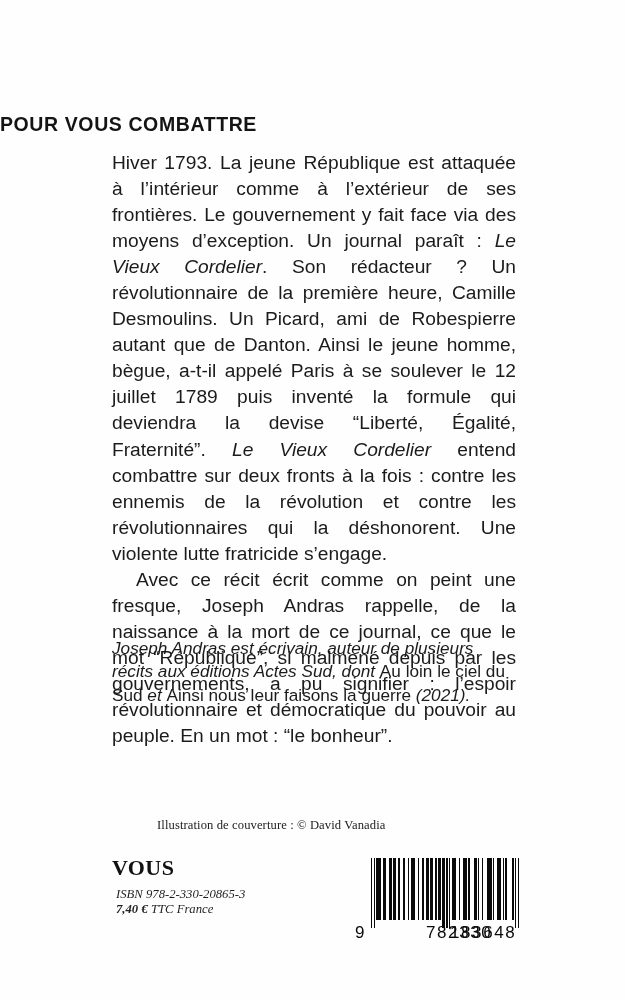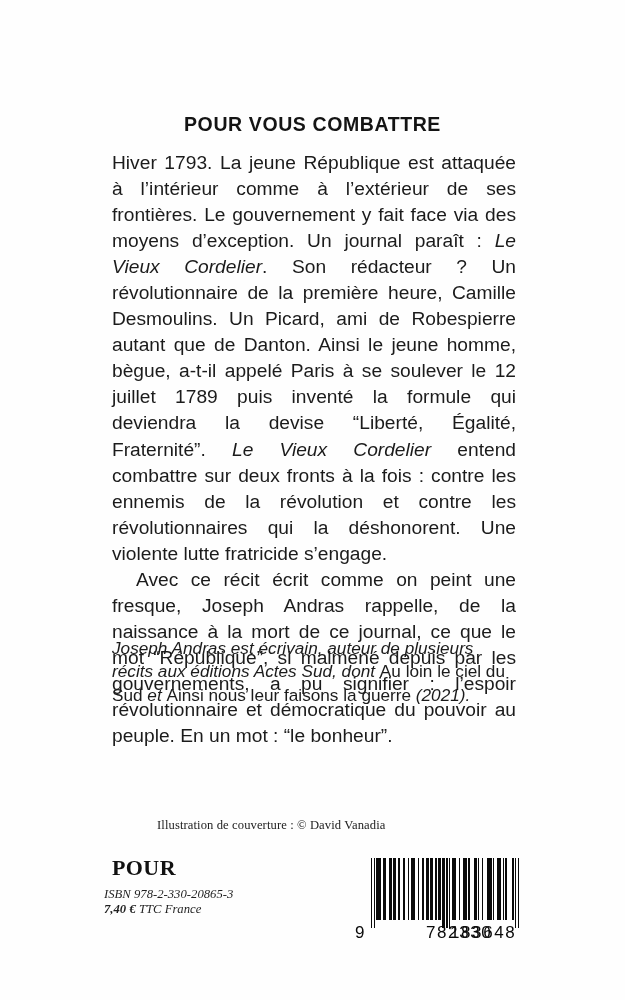--- a/index.html
+++ b/index.html
@@ -22,21 +22,21 @@
     inset: 0;
     background: #fefefe;
   }
 
   
   .title {
     position: absolute;
     left: 0;
     right: 0;
     top: 100px;
-    text-align: center;
+    text-align: left;
     font-family: "Liberation Sans", sans-serif;
     font-weight: bold;
     font-size: 19.5px;
     letter-spacing: 0.6px;
     color: #141414;
   }
 
   
   .blurb {
     position: absolute;
@@ -95,21 +95,21 @@
     font-family: "Liberation Serif", serif;
     font-weight: bold;
     font-size: 22px;
     letter-spacing: 0.4px;
     color: #111;
   }
 
   
   .legal {
     position: absolute;
-    left: 104px;
+    left: 116px;
     top: 887px;
     font-family: "Liberation Serif", serif;
     font-style: italic;
     font-size: 12.7px;
     line-height: 15.3px;
     color: #1f1f1f;
   }
   .legal div { white-space: nowrap; }
   .legal .price b {
     font-weight: bold;
@@ -176,21 +176,21 @@
 
   <div class="blurb">
     <p><span class="roman" style="font-style: normal;">Hiver 1793. La jeune République est attaquée à l’intérieur comme à l’extérieur de ses frontières. Le gouvernement y fait face via des moyens d’exception. Un journal paraît : </span><span style="font-style: italic;">Le Vieux Cordelier</span><span class="roman" style="font-style: normal;">. Son rédacteur ? Un révolutionnaire de la première heure, Camille Desmoulins. Un Picard, ami de Robespierre autant que de Danton. Ainsi le jeune homme, bègue, a-t-il appelé Paris à se soulever le 12 juillet 1789 puis inventé la formule qui deviendra la devise “Liberté, Égalité, Fraternité”. </span><span style="font-style: italic;">Le Vieux Cordelier</span><span class="roman" style="font-style: normal;"> entend combattre sur deux fronts à la fois : contre les ennemis de la révolution et contre les révolutionnaires qui la déshonorent. Une violente lutte fratricide s’engage.</span></p>
     <p>Avec ce récit écrit comme on peint une fresque, Joseph Andras rappelle, de la naissance à la mort de ce journal, ce que le mot “République”, si malmené depuis par les gouvernements, a pu signifier : l’espoir révolutionnaire et démocratique du pouvoir au peuple. En un mot : “le bonheur”.</p>
   </div>
 
   <div class="bio"><span style="font-style: italic;">Joseph Andras est écrivain, auteur de plusieurs récits aux éditions Actes Sud, dont </span><span class="roman" style="font-style: normal;">Au loin le ciel du Sud</span><span style="font-style: italic;"> et </span><span class="roman" style="font-style: normal;">Ainsi nous leur faisons la guerre</span><span style="font-style: italic;"> (2021).</span></div>
 
   <div class="credit">Illustration de couverture : © David Vanadia</div>
 
-  <div class="imprint">POUR</div>
+  <div class="imprint">VOUS</div>
 
   <div class="legal">
     <div>ISBN 978-2-330-20865-3</div>
     <div class="price"><b>7,40 €</b><span> TTC France</span></div>
   </div>
 
   <div class="barcode">
     <div class="bars" id="bars">
         <span class="guard" style="left: 0px; width: 1.37037px;"></span>
         <span class="guard" style="left: 2.74074px; width: 1.37037px;"></span>

